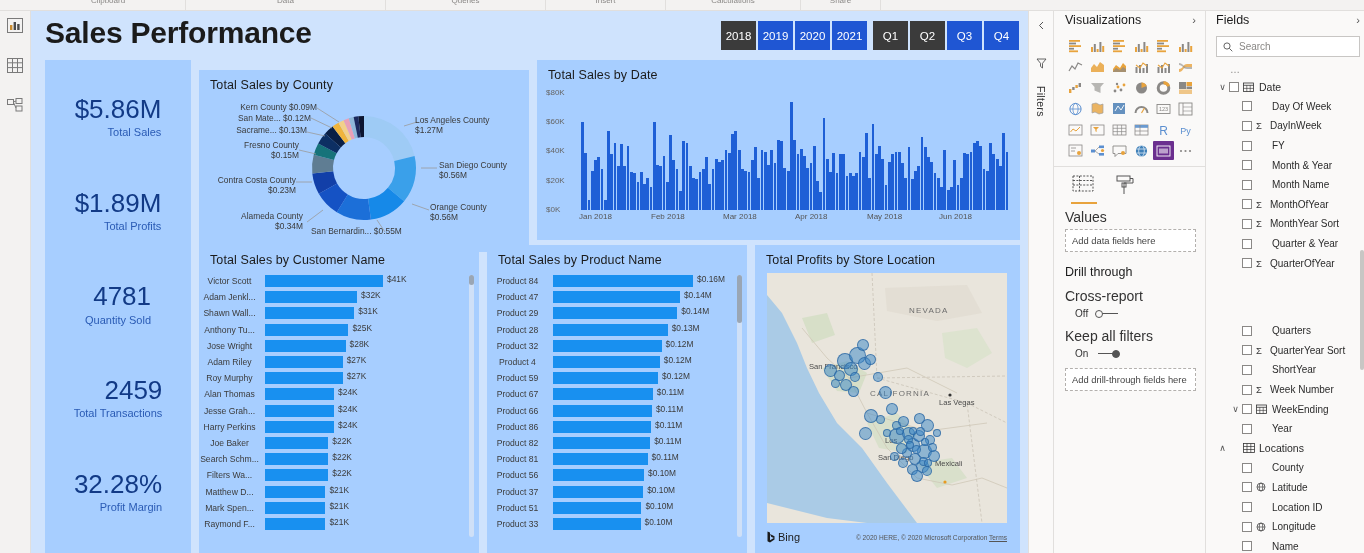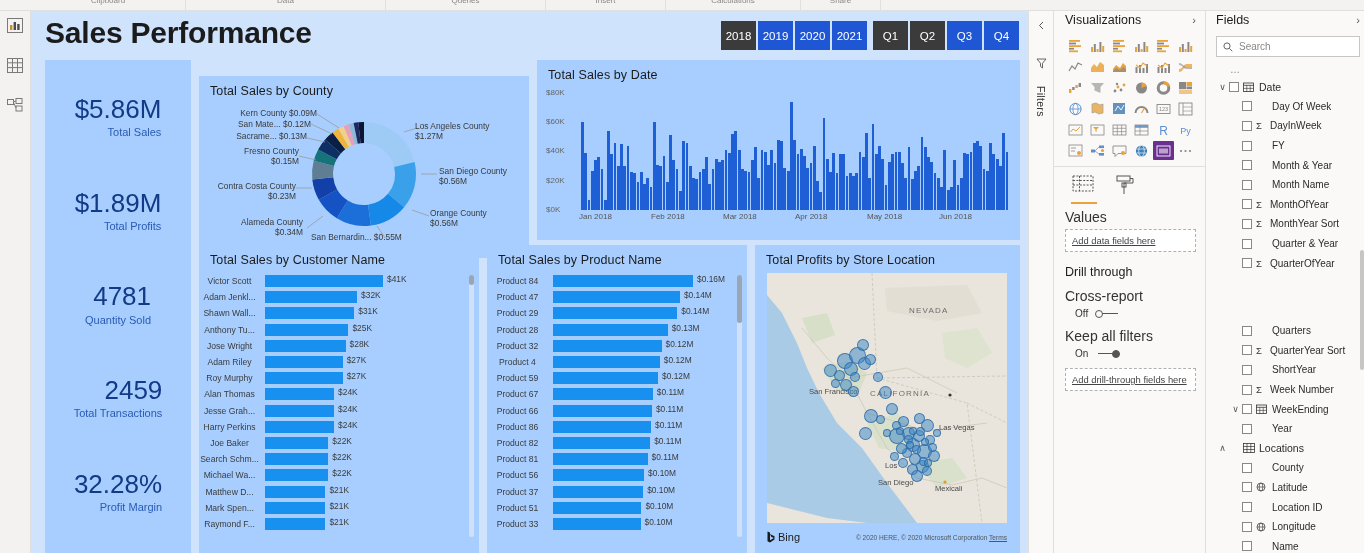--- a/index.html
+++ b/index.html
@@ -72,21 +72,21 @@
   .kpi-col {
     left: 6px; top: 49px; width: 146px; height: 493px;
     display: flex; flex-direction: column; align-items: center;
     justify-content: space-around; padding: 10px 0 14px 0;
   }
   .kpi { text-align: right; }
   .kpi-val { font-size: 26px; color: #123a86; line-height: 1.05; }
   .kpi-lbl { font-size: 11px; color: #2a5bb5; margin-top: 3px; }
 
   
-  .donut-panel { left: 160px; top: 65px; width: 330px; height: 182px; }
+  .donut-panel { left: 160px; top: 59px; width: 330px; height: 182px; }
   .donut-wrap { position: relative; width: 330px; height: 155px; }
   .donut-lbl {
     position: absolute; font-size: 8.4px; color: #3a3a3a;
     line-height: 1.22; white-space: nowrap;
   }
   .donut-lbl.r { text-align: left; }
   .donut-lbl.l { text-align: right; }
 
   
   .date-panel { left: 498px; top: 49px; width: 483px; height: 180px; }
@@ -132,21 +132,21 @@
   .map-area {
     position: absolute; left: 12px; top: 28px; width: 240px; height: 250px;
     overflow: hidden; background: #a8cbe8;
   }
   .map-svg { position: absolute; left: 0; top: 0; }
   .bubble {
     position: absolute; border-radius: 50%;
     background: rgba(62,136,200,.52); border: 1px solid rgba(40,100,160,.75);
   }
   .map-city {
-    position: absolute; font-size: 7.6px; color: #4a4a4a; white-space: nowrap; margin-top: 25px;
+    position: absolute; font-size: 7.6px; color: #4a4a4a; white-space: nowrap;
   }
   .map-state {
     position: absolute; font-size: 8px; color: #6d6d6d;
     letter-spacing: 1.2px; white-space: nowrap;
   }
   .bing-bar {
     position: absolute; left: 12px; bottom: 10px; width: 240px;
     display: flex; align-items: center; justify-content: space-between;
     font-size: 6.6px; color: #555;
   }
@@ -187,21 +187,21 @@
   .viz-div { height: 1px; background: #e1dfdd; margin: 4px -9px 5px -11px; }
   .tool-row { display: flex; gap: 16px; padding: 2px 0 0 6px; }
   .tool-ic { width: 26px; height: 26px; position: relative; cursor: pointer; }
   .tool-ic.active::after {
     content: ""; position: absolute; left: 0; bottom: -4px;
     width: 26px; height: 2px; background: #e8a33d;
   }
   .sect-lbl { font-size: 14px; color: #333; margin: 9px 0 4px 0; }
   .drop-zone {
     border: 1px dashed #b3b0ad; background: #fff; font-size: 9.4px;
-    color: #444; padding: 5px 6px; cursor: pointer; text-decoration: underline;
+    color: #444; padding: 5px 6px; cursor: pointer;
   }
   .sect-h { font-size: 12.5px; color: #1b1b1b; margin: 13px 0 9px 0; }
   .toggle-row {
     display: flex; align-items: center; gap: 7px;
     font-size: 10px; color: #333; padding-left: 10px; margin-bottom: 9px;
     cursor: pointer;
   }
   .tg { position: relative; width: 26px; height: 10px; }
   .tg-track {
     position: absolute; left: 3px; top: 4px; width: 20px; height: 1.5px;
@@ -654,21 +654,21 @@
               </div>
             </div>
             <div class="bar-row">
               <div class="bar-name">Search Schm...</div>
               <div class="bar-track">
                 <div class="bar-fill" style="width: 63.3171px;"></div>
                 <div class="bar-val" style="left: 63.3171px;">$22K</div>
               </div>
             </div>
             <div class="bar-row">
-              <div class="bar-name">Michael Wa...</div>
+              <div class="bar-name">Filters Wa...</div>
               <div class="bar-track">
                 <div class="bar-fill" style="width: 63.3171px;"></div>
                 <div class="bar-val" style="left: 63.3171px;">$22K</div>
               </div>
             </div>
             <div class="bar-row">
               <div class="bar-name">Matthew D...</div>
               <div class="bar-track">
                 <div class="bar-fill" style="width: 60.439px;"></div>
                 <div class="bar-val" style="left: 60.439px;">$21K</div>

